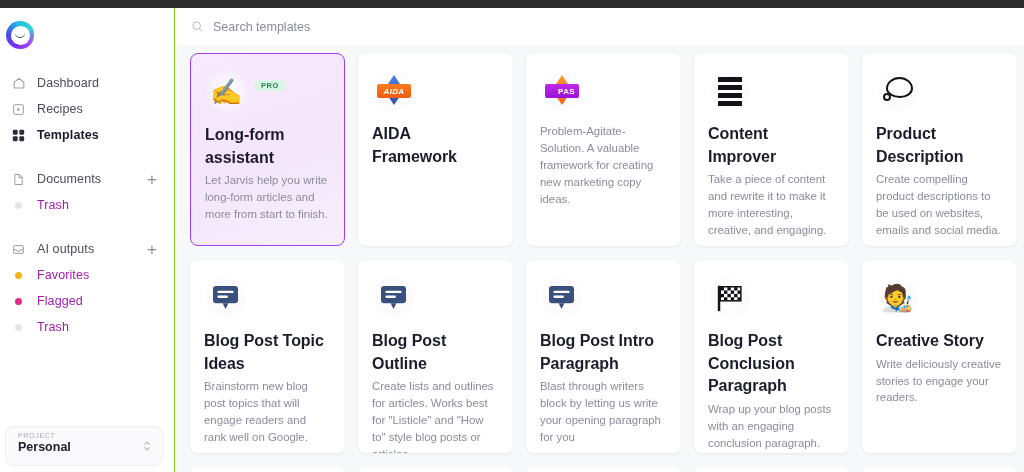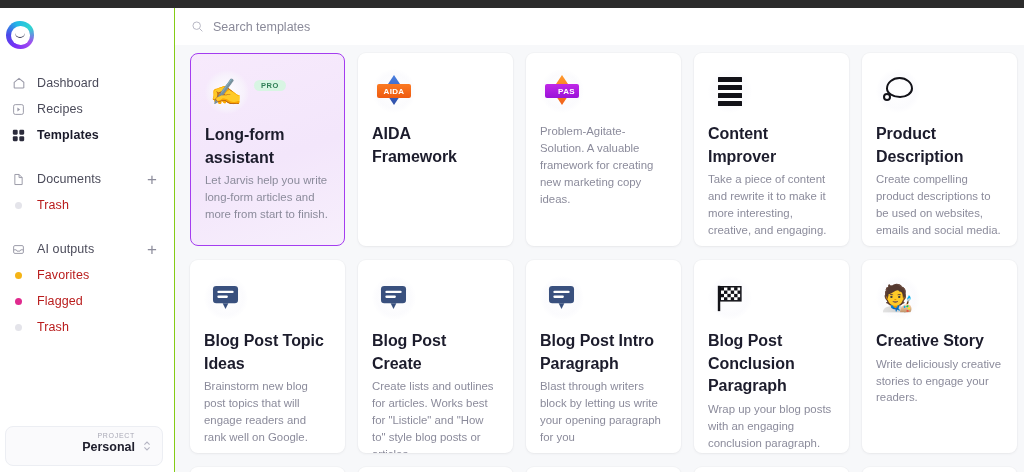--- a/index.html
+++ b/index.html
@@ -46,34 +46,33 @@
     padding-left: 11px; cursor: pointer; position: relative;
   }
   .nav-ico {
     width: 15px; height: 15px; margin-right: 11px; flex: 0 0 15px;
     display: flex; align-items: center; justify-content: center;
     color: #9a9aa8;
   }
   .nav-lbl { font-size: 12.5px; color: #4b4b5a; letter-spacing: .1px; }
   .nav-item.active .nav-lbl { color: #1b1b2b; font-weight: bold; }
   .nav-item.active .nav-ico { color: #2b2b3b; }
-  .nav-item.muted .nav-lbl { color: #b91c1c; }
+  .nav-item.muted .nav-lbl { color: #a21caf; }
   .nav-plus {
     position: absolute; right: 18px; top: 50%; transform: translateY(-50%);
     font-size: 17px; color: #8d8d9c; line-height: 1; font-weight: 300;
   }
   .nav-gap { height: 18px; }
   .dot { width: 7px; height: 7px; border-radius: 50%; }
 
   
   .project {
     position: absolute; left: 5px; bottom: 6px; width: 158px; height: 40px;
     background: #fafafc; border: 1px solid #eceef3; border-radius: 8px;
-    padding: 5px 27px;
-    text-align: right;
+    padding: 5px 12px;
   }
   .project-kicker { font-size: 7px; letter-spacing: .7px; color: #a9a9b6; text-transform: uppercase; }
   .project-name { font-size: 12.5px; color: #20202e; font-weight: bold; margin-top: 1px; }
   .project-chevrons {
     position: absolute; right: 11px; top: 50%; transform: translateY(-50%);
     display: flex; flex-direction: column; gap: 2px; color: #b5b5c2;
   }
 
   
   .main {
@@ -145,21 +144,21 @@
     position: absolute; left: 9px; top: 0; width: 20px; height: 30px;
     clip-path: polygon(50% 0, 100% 50%, 50% 100%, 0 50%);
   }
   .dia-blue { background: linear-gradient(180deg,#4a7fe0,#2f4fa8); }
   .dia-orange { background: linear-gradient(180deg,#ff9a2e,#f2621a); }
   .tagbox {
     position: absolute; left: 2px; top: 9px; width: 34px; height: 14px;
     border-radius: 2px; display: flex; align-items: center; justify-content: center;
     font-size: 8px; font-weight: bold; color: #ffffff; letter-spacing: .3px;
   }
-  .tag-orange { background: linear-gradient(180deg,#fb7a22,#ee5a10); }
+  .tag-orange { background: linear-gradient(180deg,#fb7a22,#ee5a10); font-style: italic; }
   .tag-purple { background: linear-gradient(180deg,#c028e8,#9a12d8); padding-left: 9px; }
 
   .bars-ico { display: flex; flex-direction: column; gap: 3px; position: relative; }
   .bars-ico i { display: block; width: 24px; height: 5px; background: #121218; border-radius: .5px; }
 
   .bubble-ico { position: relative; width: 32px; height: 28px; }
   .bubble-ico .b1 {
     position: absolute; left: 4px; top: 0; width: 27px; height: 21px;
     border: 2px solid #121218; border-radius: 50% 50% 48% 52% / 55% 55% 45% 45%;
   }
@@ -385,21 +384,21 @@
           <span class="ico-glow"></span>
           <span class="chat-ico">
             <svg width="27" height="26" viewBox="0 0 28 27" fill="#39507e">
               <rect x="1" y="1" width="26" height="18" rx="3.4"></rect>
               <path d="M11 19h6l-3 6z"></path>
               <rect x="5.5" y="6" width="17" height="2.4" rx="1.2" fill="#ffffff"></rect>
               <rect x="5.5" y="11" width="11" height="2.4" rx="1.2" fill="#ffffff"></rect>
             </svg>
           </span>
         </div>
-        <div class="card-title">Blog Post Create</div>
+        <div class="card-title">Blog Post Outline</div>
         <div class="card-desc">Create lists and outlines for articles. Works best for "Listicle" and "How to" style blog posts or articles.</div>
       </div>
 
       <div class="card">
         <div class="card-ico">
           <span class="ico-glow"></span>
           <span class="chat-ico">
             <svg width="27" height="26" viewBox="0 0 28 27" fill="#39507e">
               <rect x="1" y="1" width="26" height="18" rx="3.4"></rect>
               <path d="M11 19h6l-3 6z"></path>

